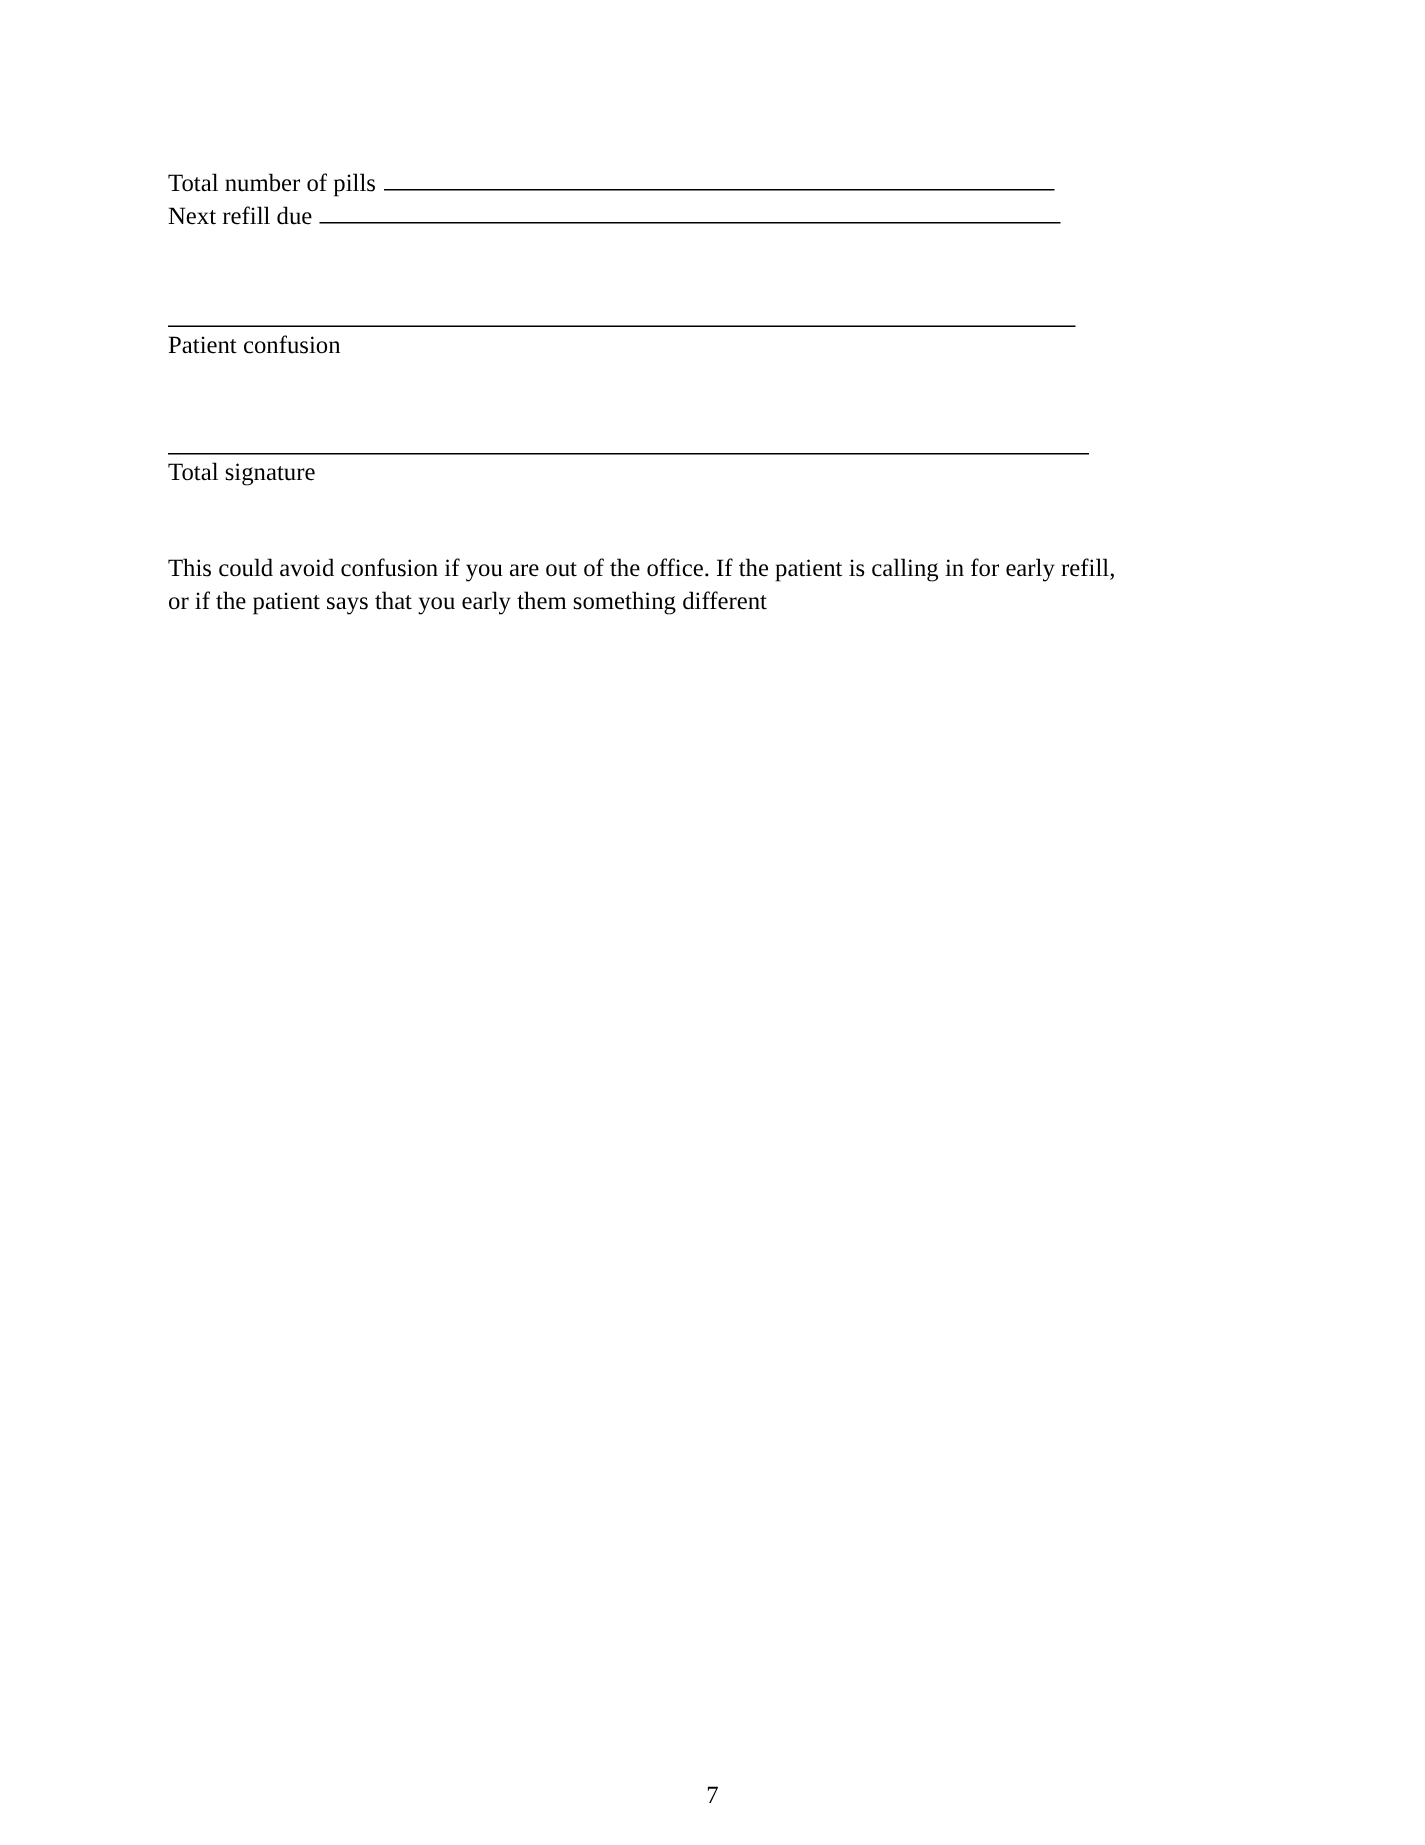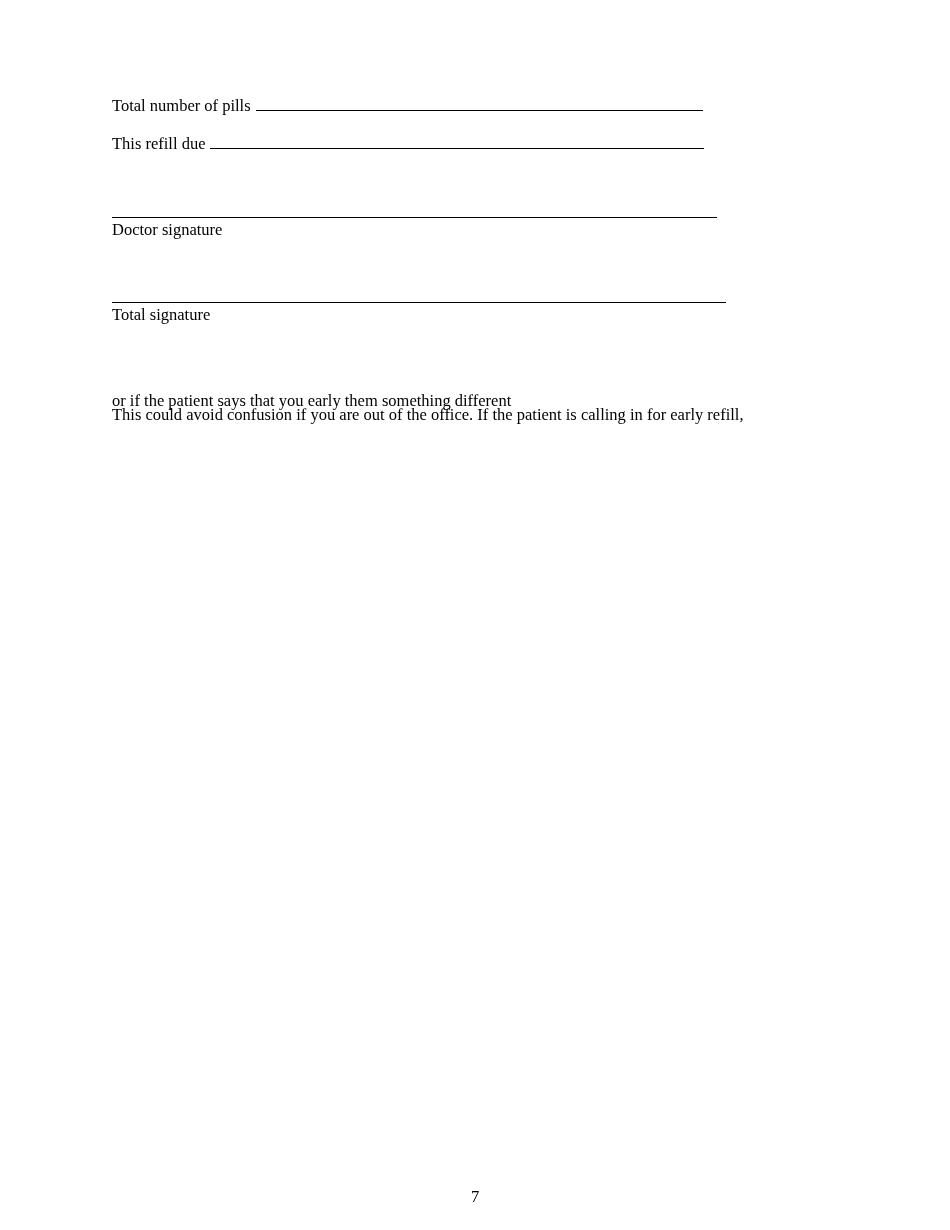--- a/index.html
+++ b/index.html
@@ -4,29 +4,29 @@
   <style>
     html, body { margin: 0; padding: 0; background: #ffffff; }
     body { width: 950px; height: 1230px; position: relative; font-family: "Liberation Serif", serif; color: #000; font-size: 16.5px; }
     .line { position: absolute; left: 112px; white-space: nowrap; line-height: 20px; }
     .rule { position: absolute; height: 1px; background: #000; }
     .fill { display: inline-block; border-bottom: 1px solid #000; height: 14px; vertical-align: baseline; margin-left: 5px; }
   </style>
 </head>
 <body>
 
-<div class="line" style="top:96px;text-align:right;">
+<div class="line" style="top:112px;text-align:right;">
   <span>Total number of pills</span><span class="fill" style="width:447px;"></span>
 </div>
 <div class="line" style="top:134px;">
-  <span>This refill due</span><span class="fill" style="width:494px;"></span>
+  <span>Next refill due</span><span class="fill" style="width:494px;"></span>
 </div>
 
 <div class="rule" style="left:112px; top:217px; width:605px;"></div>
-<div class="line" style="top:220px;">Doctor signature</div>
+<div class="line" style="top:220px;">Patient confusion</div>
 
 <div class="rule" style="left:112px; top:302px; width:614px;"></div>
 <div class="line" style="top:305px;">Total signature</div>
 
-<div class="line" style="top:369px;margin-top:36px;">This could avoid confusion if you are out of the office.  If the patient is calling in for early refill,</div>
+<div class="line" style="top:369px;">This could avoid confusion if you are out of the office.  If the patient is calling in for early refill,</div>
 <div class="line" style="top:391px;">or if the patient says that you early them something different</div>
 
 <div class="line" style="top:1187px; left:0; width:950px; text-align:center;">7</div>
 
 </body></html>

